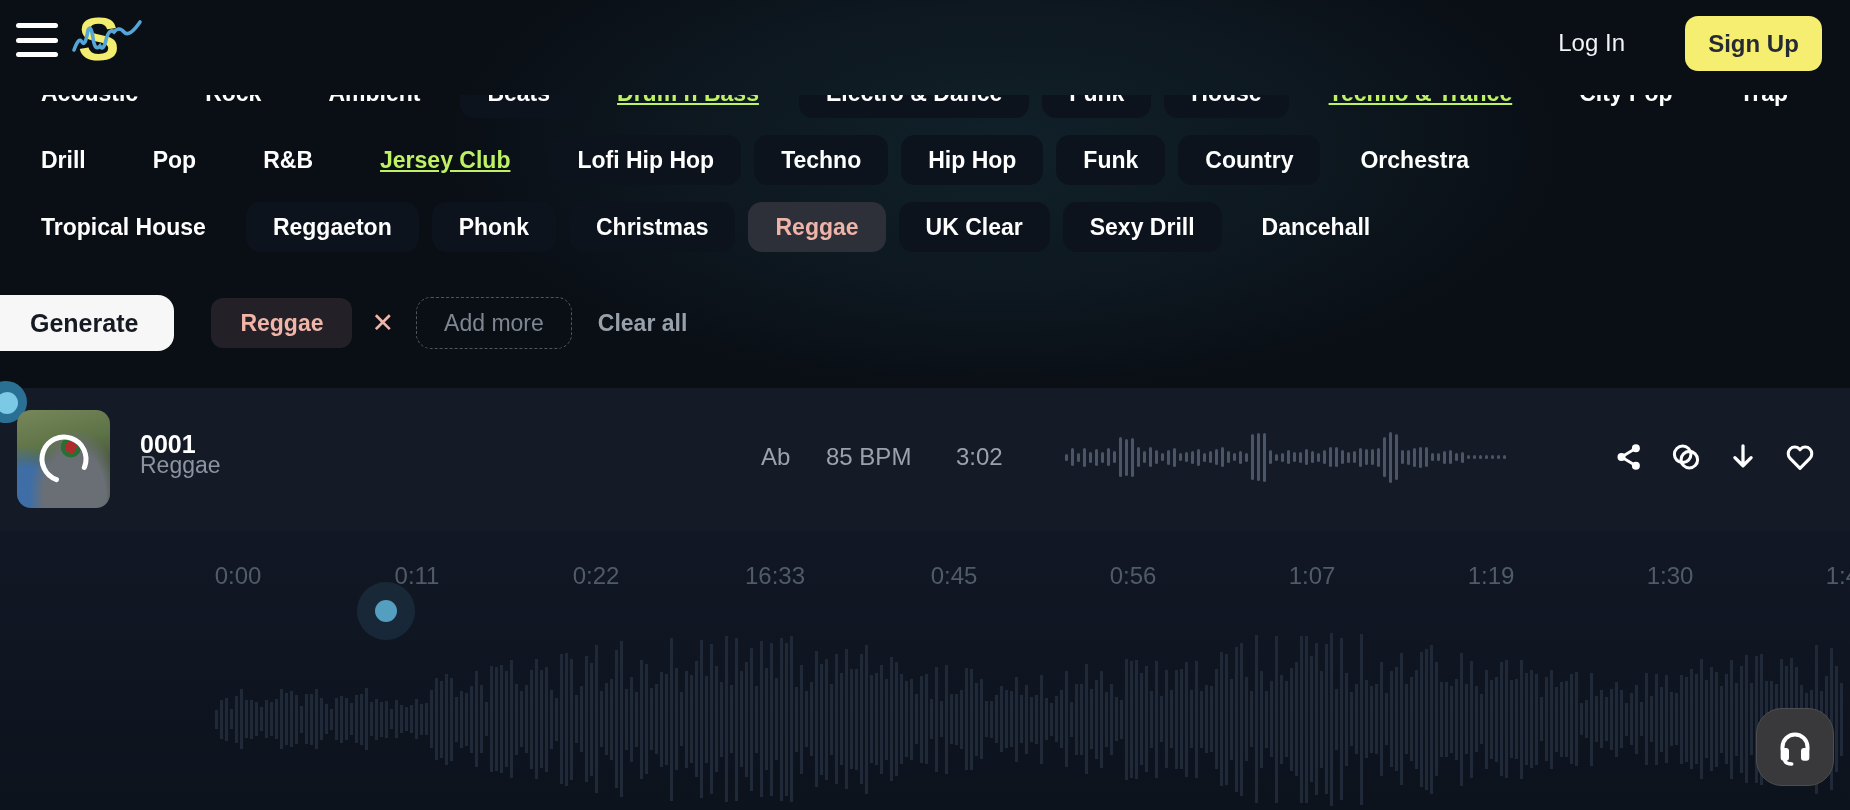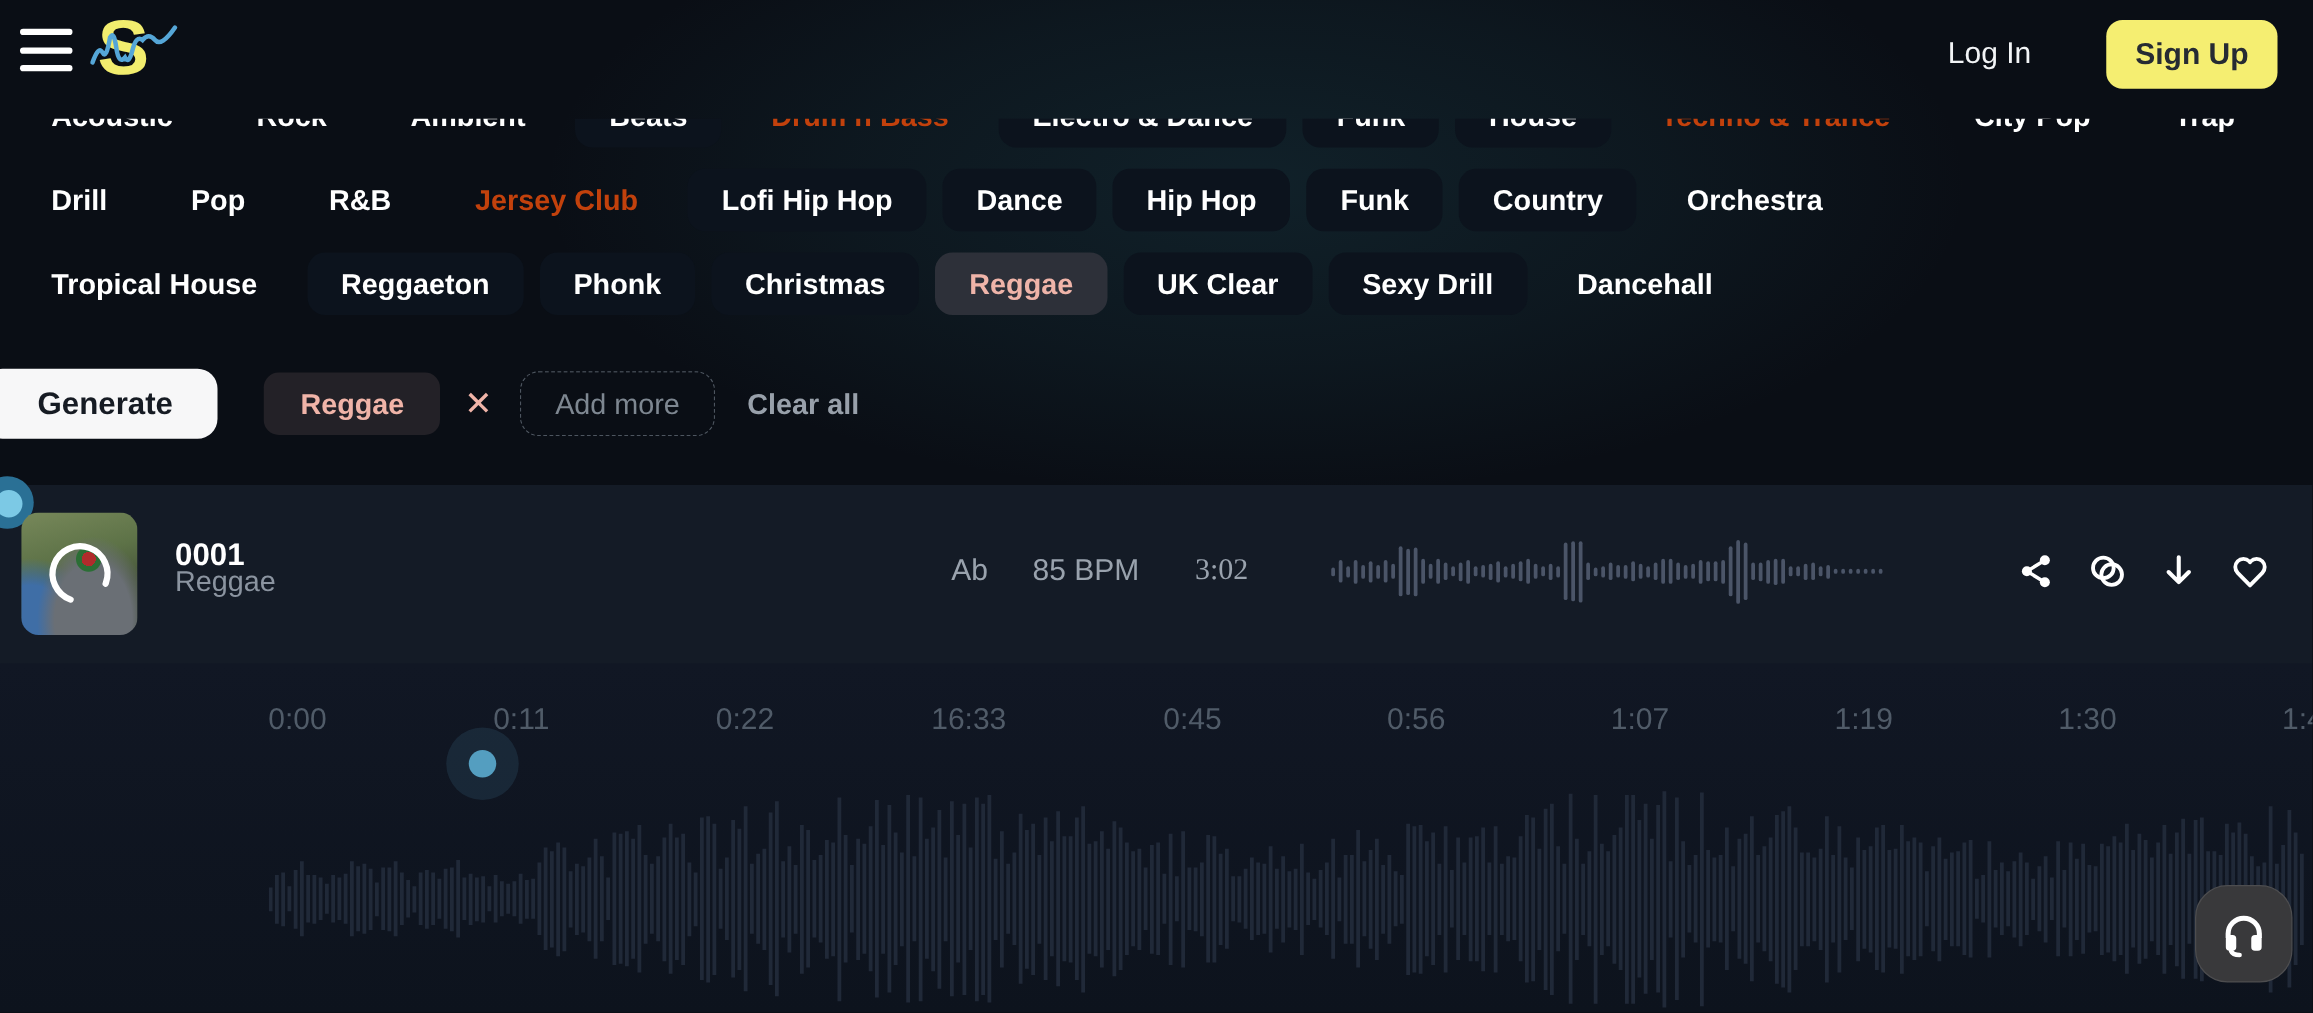--- a/index.html
+++ b/index.html
@@ -30,21 +30,21 @@
     background:#f5ee71; color:#262b33; font-weight:700; font-size:24px; border:none;
     display:flex; align-items:center; justify-content:center; cursor:pointer; }
 
   
   .genres { position:absolute; top:95px; left:0; right:0; height:168px; overflow:hidden; z-index:2; }
   .genres-inner { margin-top:-27px; padding:0 14px; }
   .chip-row { display:flex; align-items:center; gap:13px; height:50px; margin-bottom:17px; }
   .chip { height:50px; padding:0 27px; display:flex; align-items:center; justify-content:center;
     border-radius:14px; font-size:23px; font-weight:600; color:#fff; white-space:nowrap; cursor:pointer; }
   .chip.pill { background:#0c131d; }
-  .chip.dim { color:#c2410c; }
+  .chip.dim { color:#bef264;text-decoration:underline; }
   .chip.selected { background:#2d3039; color:#efb4a9; }
 
   
   .genbar { position:absolute; top:295px; left:0; right:0; height:56px; display:flex; align-items:center; z-index:2; }
   .generate-btn { margin-left:-14px; height:56px; padding:0 36px 0 44px; background:#f7f7f8; color:#161b23;
     border:none; border-radius:16px; font-size:25px; font-weight:700; cursor:pointer; }
   .tag-chip { margin-left:37px; height:50px; padding:0 29px; background:#232127; border-radius:12px;
     display:flex; align-items:center; font-size:23px; font-weight:600; color:#f0b4a8; cursor:pointer; }
   .tag-remove { margin-left:19px; font-size:27px; font-weight:700; color:#f0b4a8; cursor:pointer; line-height:1; }
   .add-more { margin-left:22px; height:52px; padding:0 27px; background:transparent; color:#7e8791;
@@ -66,21 +66,21 @@
       radial-gradient(ellipse at 62% 88%, #6a6f75 0 38%, rgba(0,0,0,0) 55%),
       radial-gradient(ellipse at 8% 86%, #3f6ea6 0 22%, rgba(0,0,0,0) 40%),
       linear-gradient(165deg, #77885a 0%, #5d7247 38%, #49583c 62%, #3a4633 100%);
   }
   .thumb svg { position:absolute; left:50%; top:50%; transform:translate(-50%,-50%); }
   .track-title { position:absolute; left:140px; top:42px; font-size:25px; font-weight:700; color:#fff; }
   .track-genre { position:absolute; left:140px; top:64px; font-size:23px; color:#8b94a0; }
   .track-desc { position:absolute; left:405px; top:55px; font-size:24px; color:#99a2ad; }
   .track-key  { position:absolute; left:761px; top:55px; font-size:24px; color:#99a2ad; }
   .track-bpm  { position:absolute; left:826px; top:55px; font-size:24px; color:#99a2ad; }
-  .track-dur  { position:absolute; left:956px; top:55px; font-size:24px; color:#99a2ad;font-family:Liberation Serif, serif; }
+  .track-dur  { position:absolute; left:956px; top:55px; font-size:24px; color:#99a2ad; }
   .row-wave { position:absolute; left:1065px; top:29px; width:445px; height:80px;
     display:flex; align-items:center; gap:3px; cursor:pointer; }
   .row-wave i { display:block; width:3px; border-radius:2px; background:#4b5568; flex:0 0 3px; }
   .row-actions { position:absolute; left:1612px; top:52px; display:flex; gap:23px; }
   .icon-btn { width:34px; height:34px; display:flex; align-items:center; justify-content:center;
     background:none; border:none; cursor:pointer; color:#fff; }
 
   
   .ruler { position:absolute; left:0; right:0; top:142px; height:90px; cursor:pointer; }
   .tick { position:absolute; top:32px; transform:translateX(-50%); font-size:24px; color:#505b68; }
@@ -135,21 +135,21 @@
         <div class="chip dim">Techno &amp; Trance</div>
         <div class="chip text">City Pop</div>
         <div class="chip text">Trap</div>
       </div>
       <div class="chip-row">
         <div class="chip text">Drill</div>
         <div class="chip text">Pop</div>
         <div class="chip text">R&amp;B</div>
         <div class="chip dim">Jersey Club</div>
         <div class="chip pill">Lofi Hip Hop</div>
-        <div class="chip pill">Dance</div>
+        <div class="chip pill">Techno</div>
         <div class="chip pill">Hip Hop</div>
         <div class="chip pill">Funk</div>
         <div class="chip pill">Country</div>
         <div class="chip text">Orchestra</div>
       </div>
       <div class="chip-row">
         <div class="chip text">Tropical House</div>
         <div class="chip pill">Reggaeton</div>
         <div class="chip pill">Phonk</div>
         <div class="chip pill">Christmas</div>

